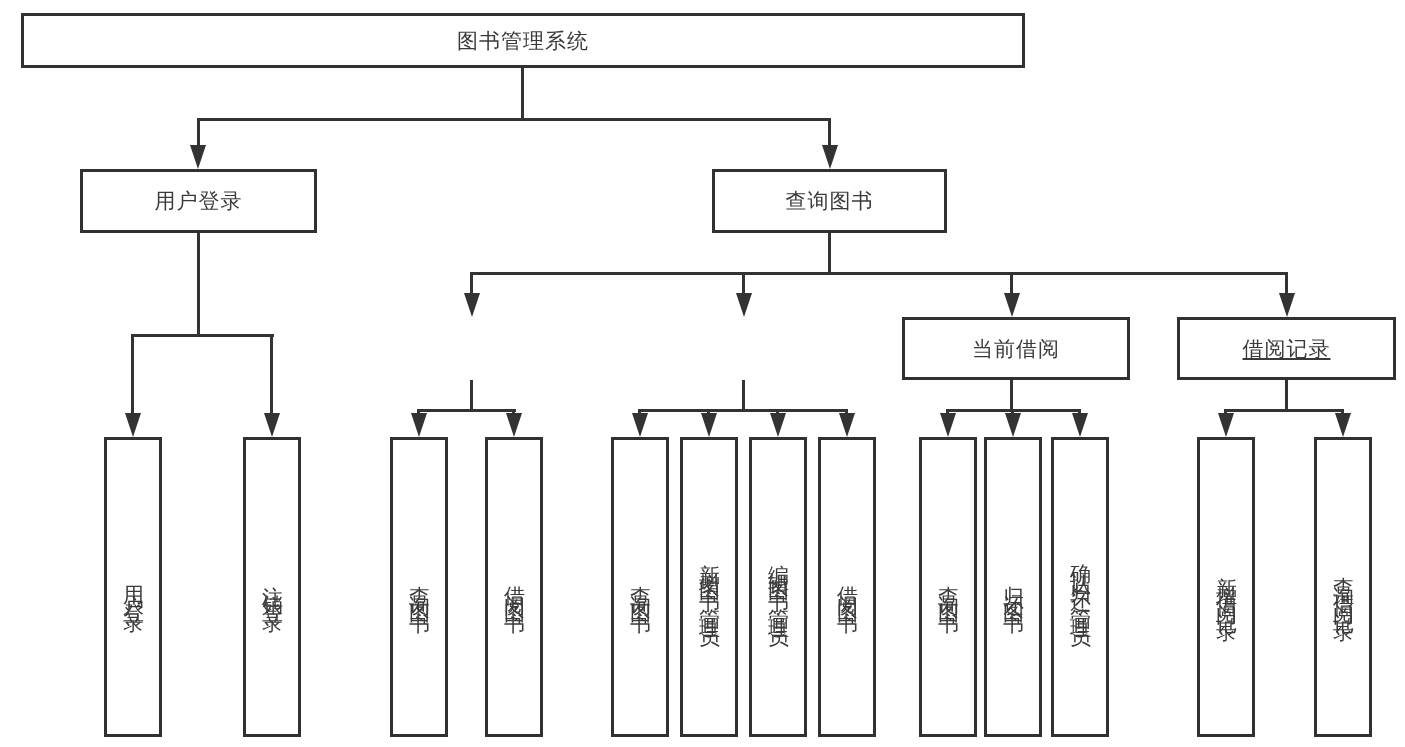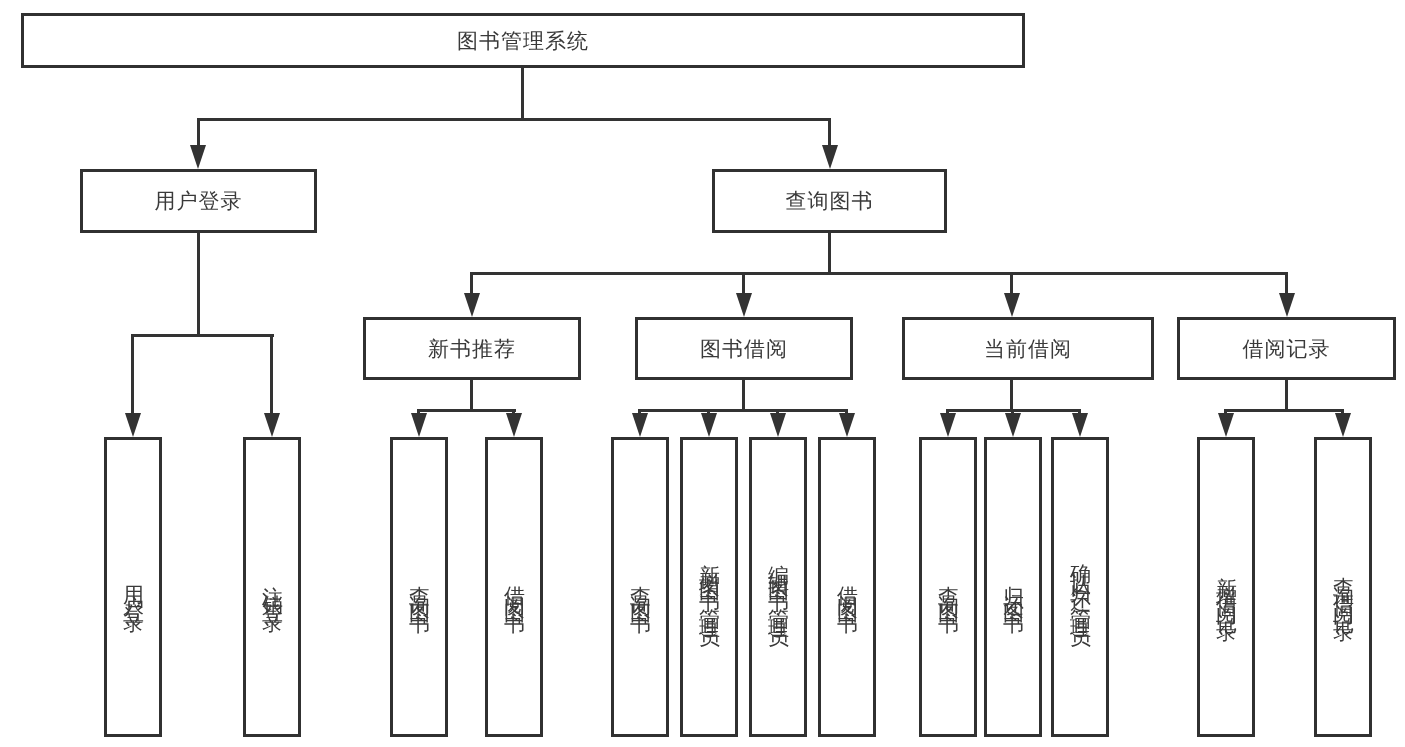--- a/index.html
+++ b/index.html
@@ -97,30 +97,24 @@
     <span class="label">图书管理系统</span>
   </div>
 
   <div class="node" style="left:80px;top:169px;width:237px;height:64px;">
     <span class="label">用户登录</span>
   </div>
   <div class="node" style="left:712px;top:169px;width:235px;height:64px;">
     <span class="label">查询图书</span>
   </div>
 
-  <div class="node" style="left:363px;top:317px;width:218px;height:63px;">
-    <span class="label">新书推荐</span>
-  </div>
-  <div class="node" style="left:635px;top:317px;width:218px;height:63px;">
-    <span class="label">图书借阅</span>
-  </div>
-  <div class="node" style="left:902px;top:317px;width:252px;height:63px;text-align:center;">
+  <div class="node" style="left:902px;top:317px;width:228px;height:63px;text-align:center;">
     <span class="label">当前借阅</span>
   </div>
-  <div class="node" style="left:1177px;top:317px;width:219px;height:63px;">
+  <div class="node" style="left:1177px;top:317px;width:219px;height:63px;text-decoration:underline;">
     <span class="label">借阅记录</span>
   </div>
 
   <div class="node vnode" style="left:104px;top:437px;width:58px;height:300px;">
     <span class="label">用户登录</span>
   </div>
   <div class="node vnode" style="left:243px;top:437px;width:58px;height:300px;">
     <span class="label">注销登录</span>
   </div>
 

